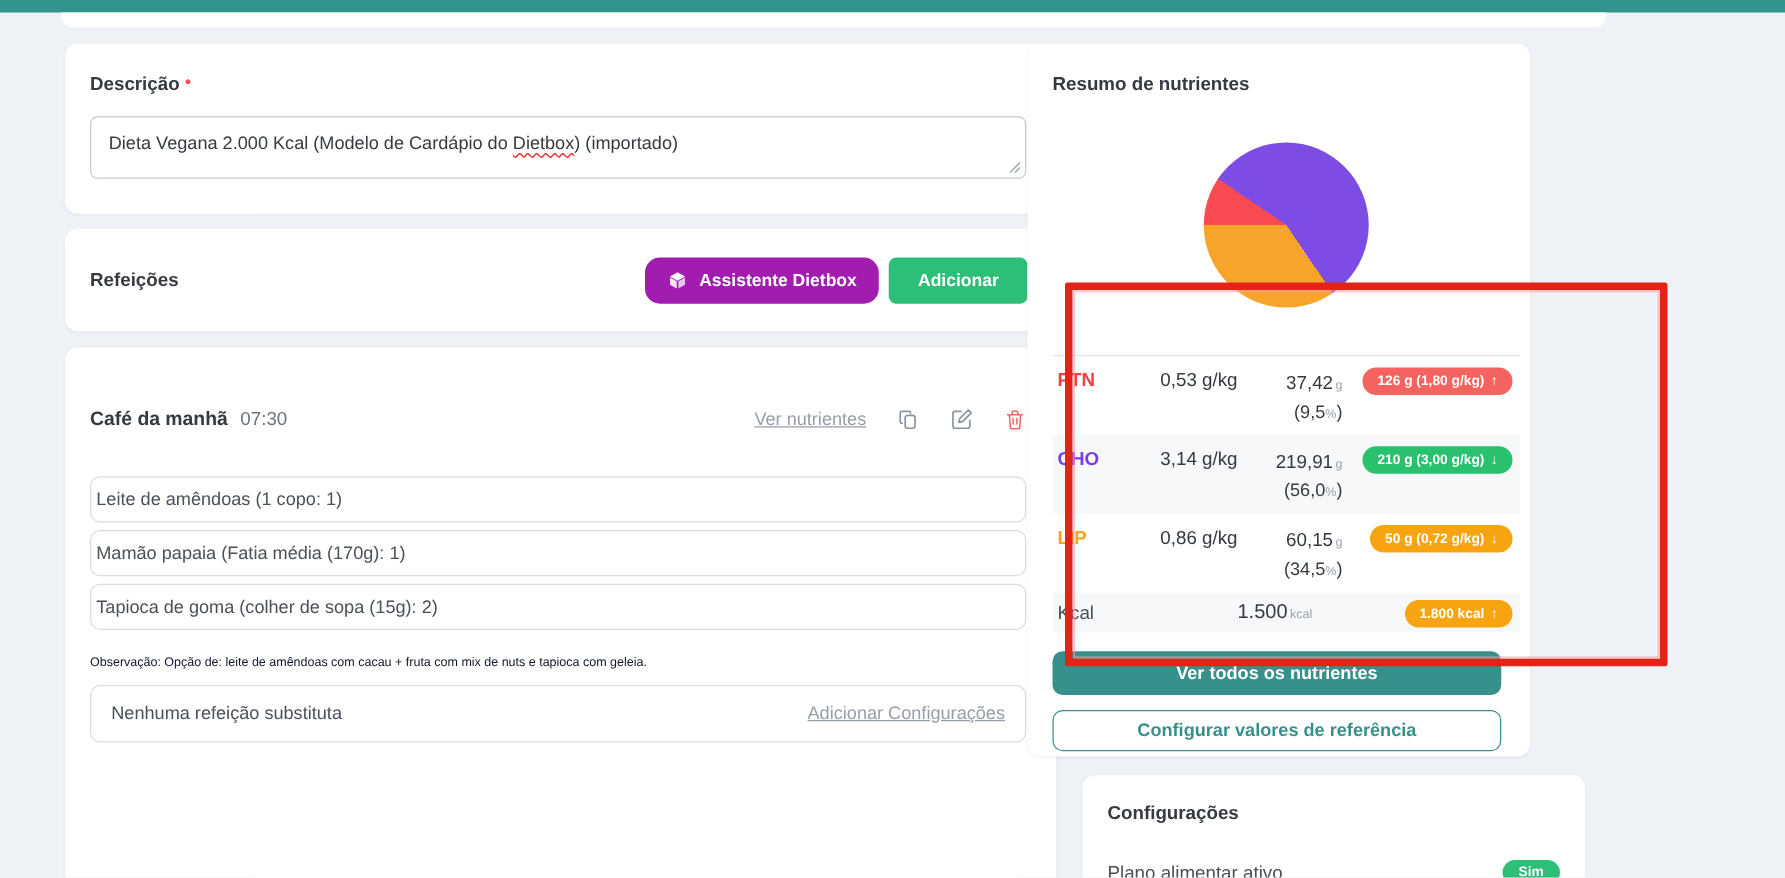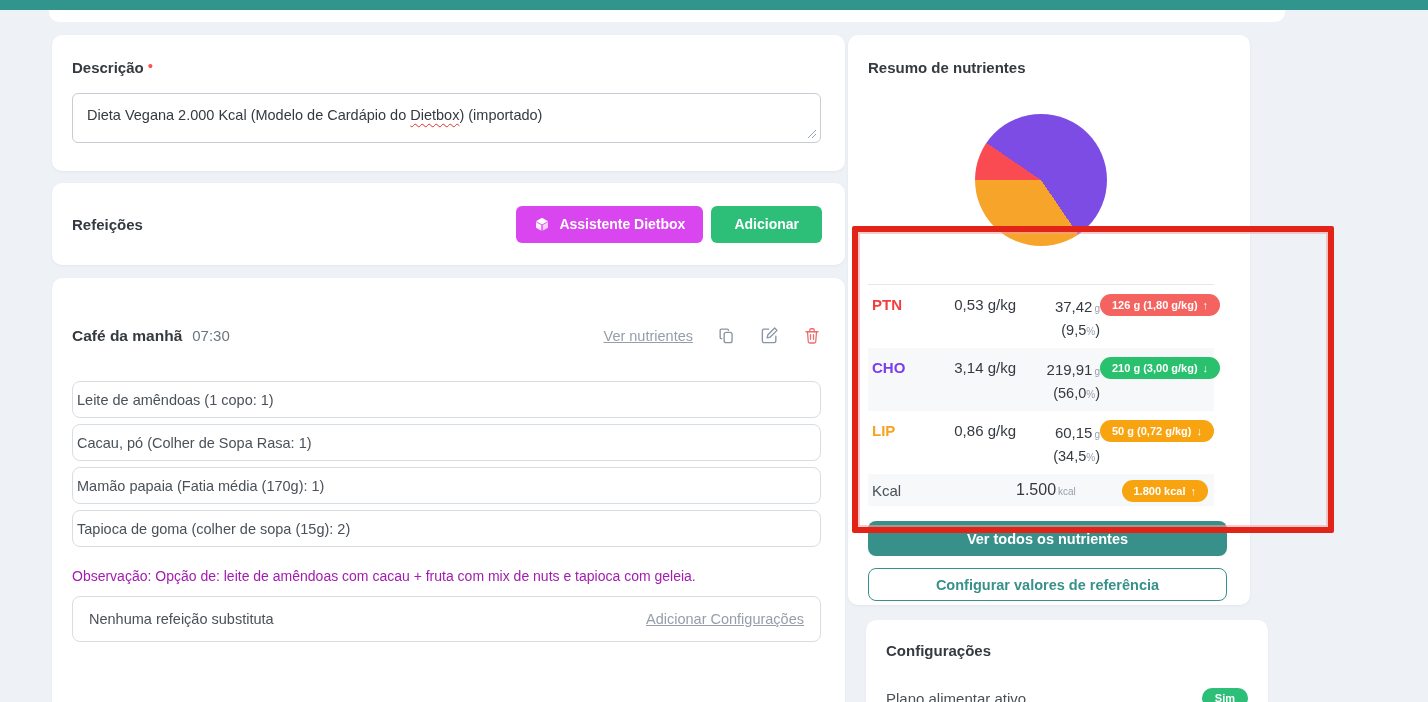--- a/index.html
+++ b/index.html
@@ -29,46 +29,46 @@
     position:relative; background:#fff; line-height:1.4;
   }
   .squiggle { text-decoration:underline wavy #e03131 1px; text-underline-offset:3px; }
   .resize-grip { position:absolute; right:3px; bottom:3px; width:10px; height:10px; }
   .resize-grip svg { display:block; }
 
   
   .meals-card { left:52px; top:183px; width:793px; height:82px; display:flex; align-items:center; padding:0 23px 0 20px; }
   .meals-card .spacer { flex:1; }
   .btn { border:none; border-radius:6px; height:37px; font-family:inherit; font-size:14px; font-weight:700; color:#fff; display:inline-flex; align-items:center; justify-content:center; cursor:pointer; }
-  .btn-blue { background:#d946ef; padding:0 18px; gap:9px; }
+  .btn-blue { background:#a21caf; padding:0 18px; gap:9px;border-radius:12px; }
   .btn-green { background:#2dbe78; padding:0 23px; margin-left:8px; }
 
   
   .meal-card { left:52px; top:278px; width:793px; height:430px; padding:48px 24px 0 20px; border-radius:10px 10px 0 0; }
   .meal-head { display:flex; align-items:center; }
   .meal-name { font-size:15.5px; font-weight:700; color:#343a40; }
   .meal-time { font-size:15px; color:#6e7680; margin-left:10px; }
   .meal-actions { margin-left:auto; display:flex; align-items:center; gap:24px; }
   .link-muted { font-size:14.5px; color:#959ea9; text-decoration:underline; cursor:pointer; }
   .icon-btn { background:none; border:none; padding:0; cursor:pointer; display:flex; align-items:center; }
   .food-list { margin-top:36px; }
   .food-item {
     height:37px; border:1px solid #d8dde3; border-radius:8px;
     display:flex; align-items:center; padding:0 4px;
     font-size:14.5px; color:#4a5158; margin-bottom:6px; background:#fff;
   }
-  .observation { margin-top:21px; font-size:14px; color:#a21caf; }
+  .observation { margin-top:21px; font-size:10px; color:#0f172a; }
   .sub-box {
     margin-top:12px; height:46px; border:1px solid #d8dde3; border-radius:8px;
     display:flex; align-items:center; justify-content:space-between; padding:0 16px;gap:32px;
   }
   .sub-text { font-size:14.5px; color:#4a5158; }
 
   
-  .resumo-card { left:848px; top:35px; width:402px; height:570px; padding:24px 36px 0 20px; }
+  .resumo-card { left:822px; top:35px; width:402px; height:570px; padding:24px 8px 0 20px; }
   .pie { width:132px; height:132px; border-radius:50%; margin:38px auto 0 auto; }
   .sep { border-top:1px solid #e4e8ee; margin-top:38px; }
   .nrow { display:grid; grid-template-columns:58px 86px 84px auto; align-items:start; padding:8px 0 6px 4px; }
   .nrow.alt { background:#f6f8fa; }
   .nrow .nlabel { font-size:15px; font-weight:700; padding-top:3px; }
   .nrow .perkg { font-size:15px; color:#343a40; text-align:right; padding-top:3px; }
   .nrow .amount { text-align:right; line-height:21px; padding-top:3px; }
   .amt-num { font-size:15px; color:#343a40; }
   .amt-unit { font-size:10px; color:#98a1ad; margin-left:2px; }
   .pct-num { font-size:14.5px; color:#343a40; }
@@ -180,21 +180,20 @@
                 <path d="M6 7l1 13a2 2 0 0 0 2 2h6a2 2 0 0 0 2-2l1-13"></path>
                 <path d="M10 11v6M14 11v6"></path>
               </svg>
           </span>
         </button>
       </span>
     </div>
 
     <div class="food-list">
       <div class="food-item">Leite de amêndoas (1 copo: 1)</div>
-      <div class="food-item">Cacau, pó (Colher de Sopa Rasa: 1)</div>
       <div class="food-item">Mamão papaia (Fatia média (170g): 1)</div>
       <div class="food-item">Tapioca de goma (colher de sopa (15g): 2)</div>
     </div>
 
     <div class="observation">Observação: Opção de: leite de amêndoas com cacau + fruta com mix de nuts e tapioca com geleia.</div>
 
     <div class="sub-box">
       <span class="sub-text">Nenhuma refeição substituta</span>
       <a class="link-muted">Adicionar Configurações</a>
     </div>

